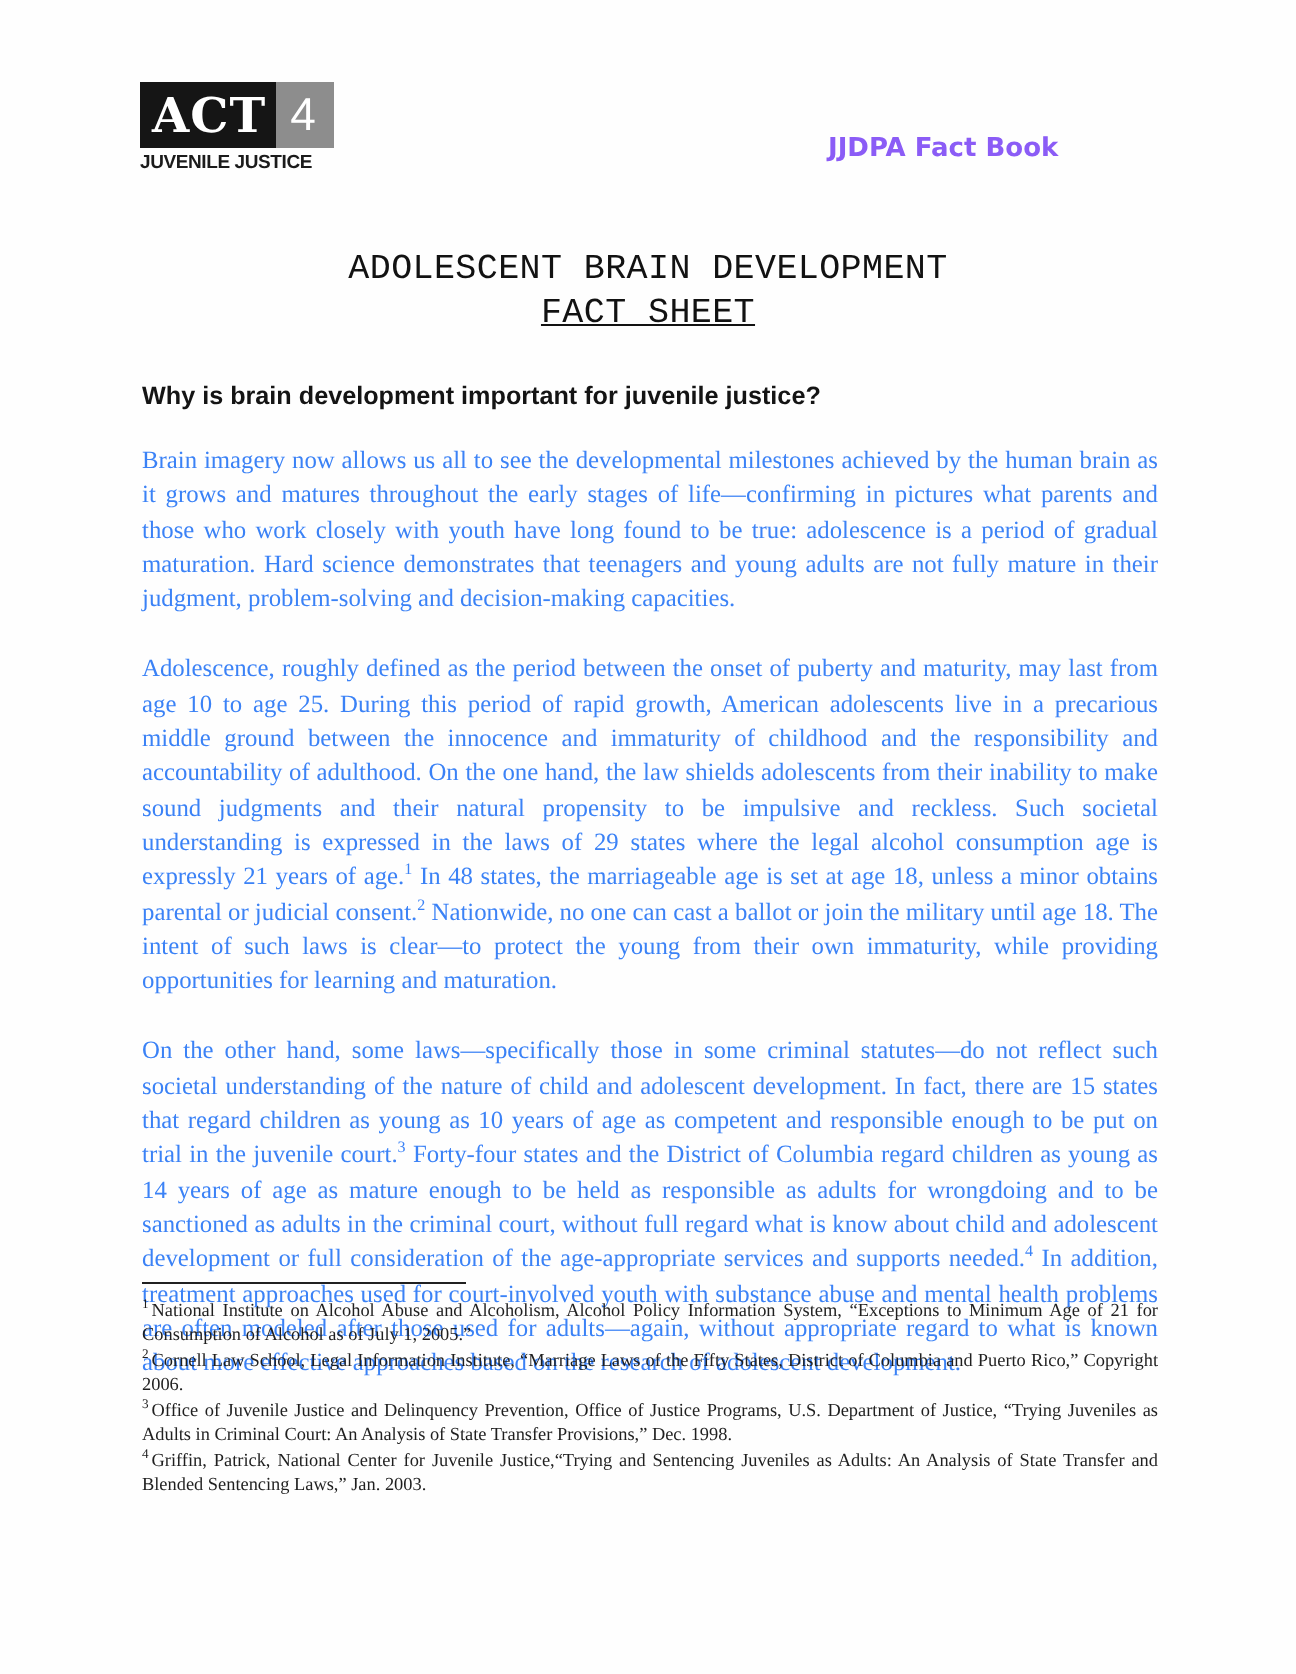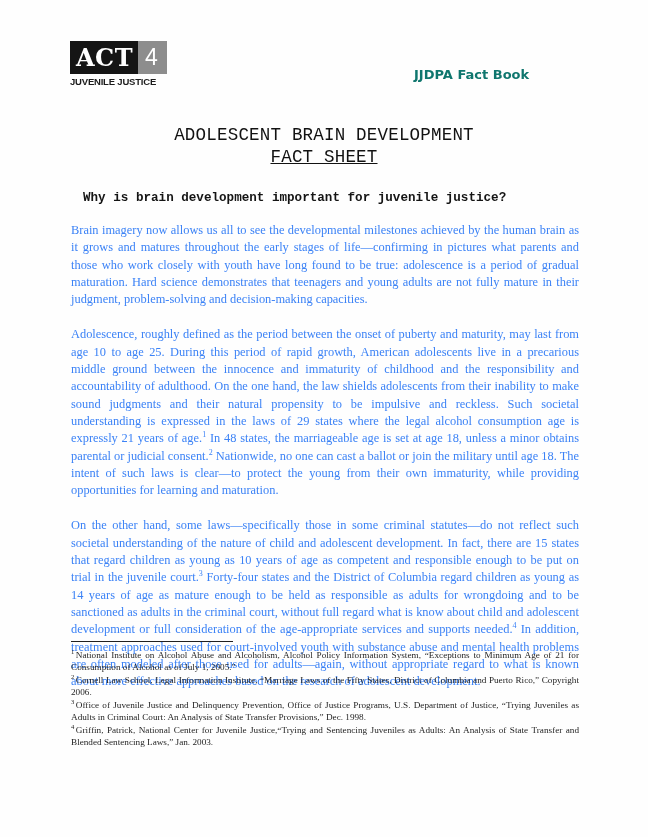--- a/index.html
+++ b/index.html
@@ -74,21 +74,21 @@
     white-space: nowrap;
   }
 
   .booktitle {
     position: absolute;
     left: 414px;
     top: 67px;
     font-family: "DejaVu Sans", sans-serif;
     font-weight: bold;
     font-size: 13px;
-    color: #0f766e;
+    color: #8b5cf6;
     letter-spacing: 0px;
     white-space: nowrap;
   }
 
   
   .doc-title {
     position: absolute;
     left: 71px;
     top: 124px;
     width: 506px;
@@ -103,26 +103,26 @@
   .doc-title .underline { text-decoration: underline; }
 
   
   .content {
     position: absolute;
     left: 71px;
     top: 190px;
     width: 508px;
   }
   .heading {
-    font-family: Liberation Mono, monospace;
+    font-family: Liberation Sans, sans-serif;
     font-weight: bold;
     font-size: 12.6px;
     line-height: 16px;
     color: #141414;
-    margin: 0 0 16px 12px;
+    margin: 0 0 16px 0;
   }
   p.para {
     margin: 0 0 18px 0;
     font-size: 12.4px;
     line-height: 17.3px;
     text-align: justify;
     color: #3b82f6;
     font-family: "Liberation Serif", serif;
   }
   p.para:last-child { margin-bottom: 12px; }

